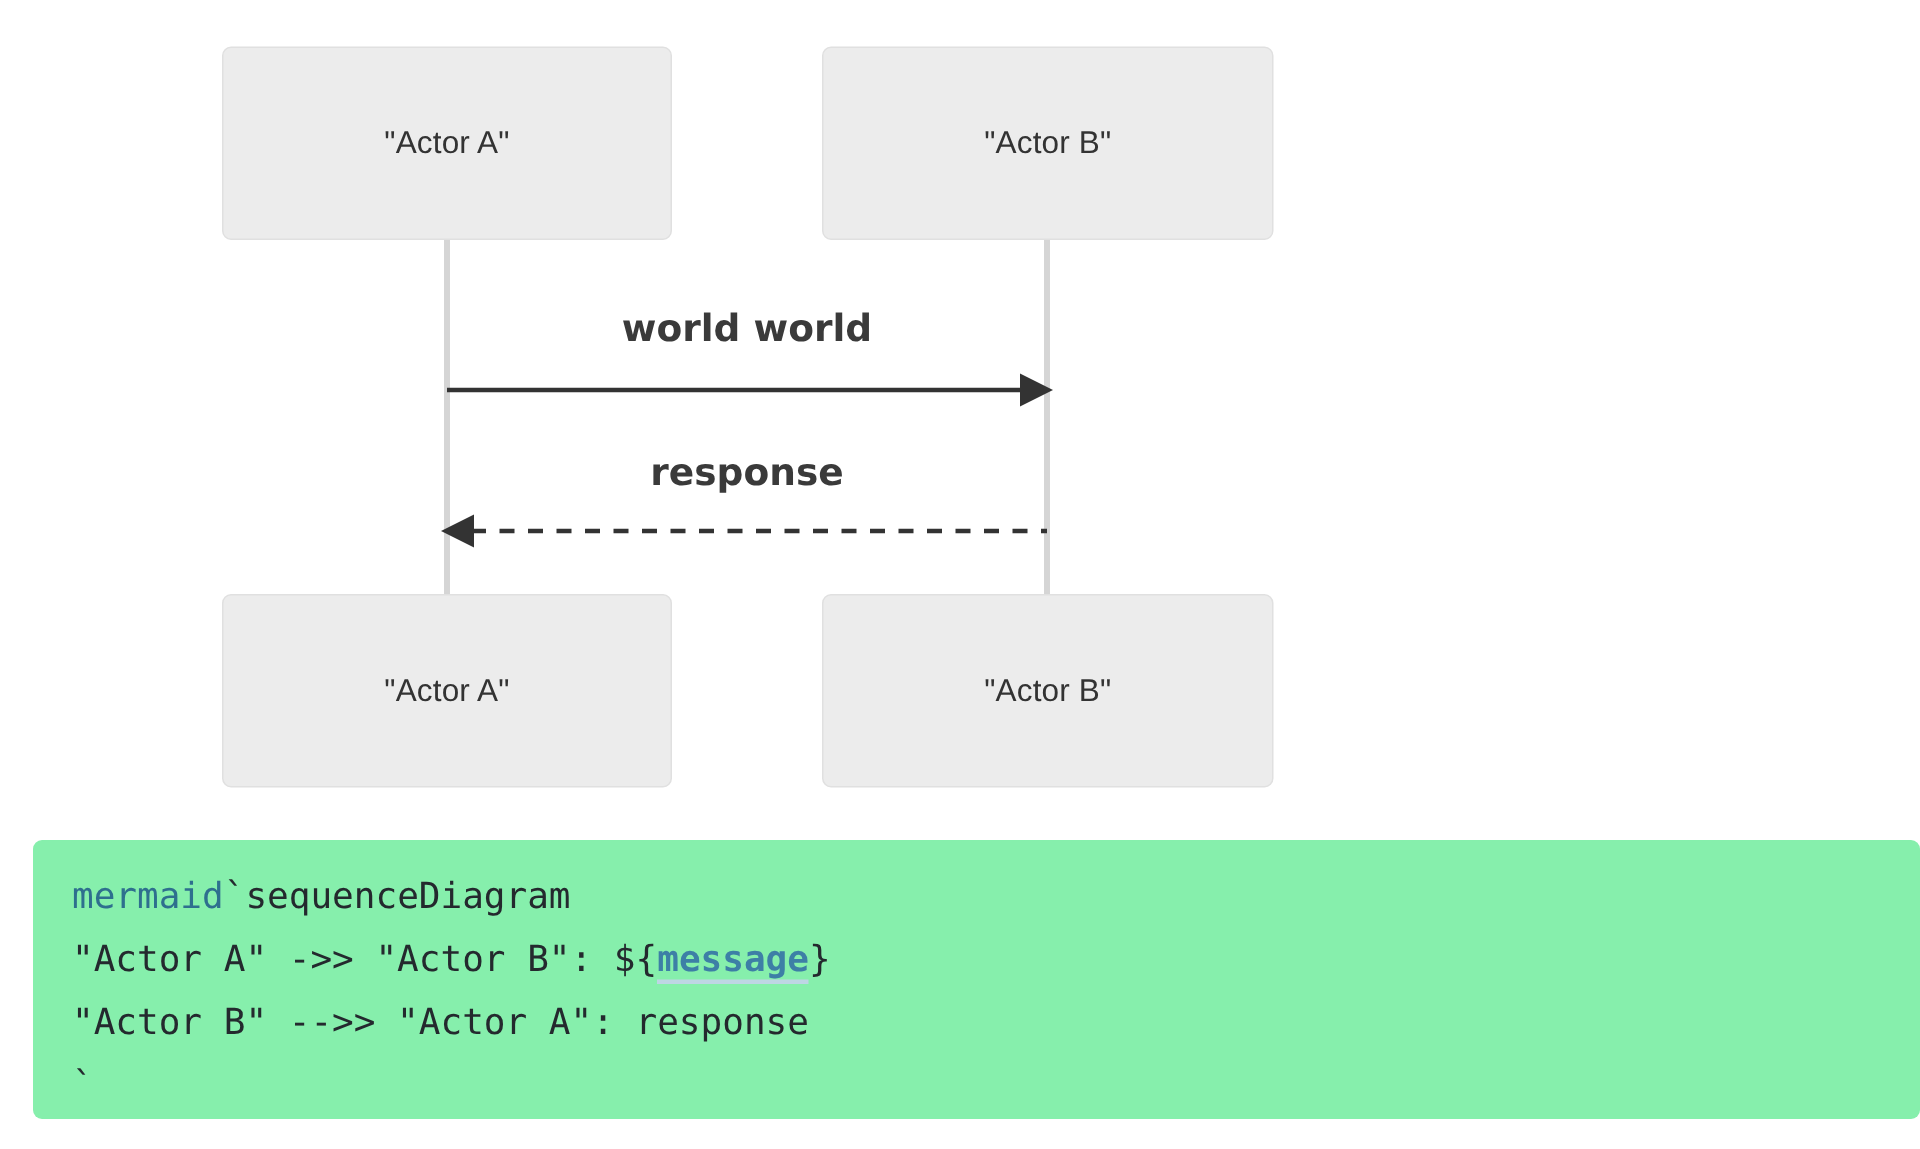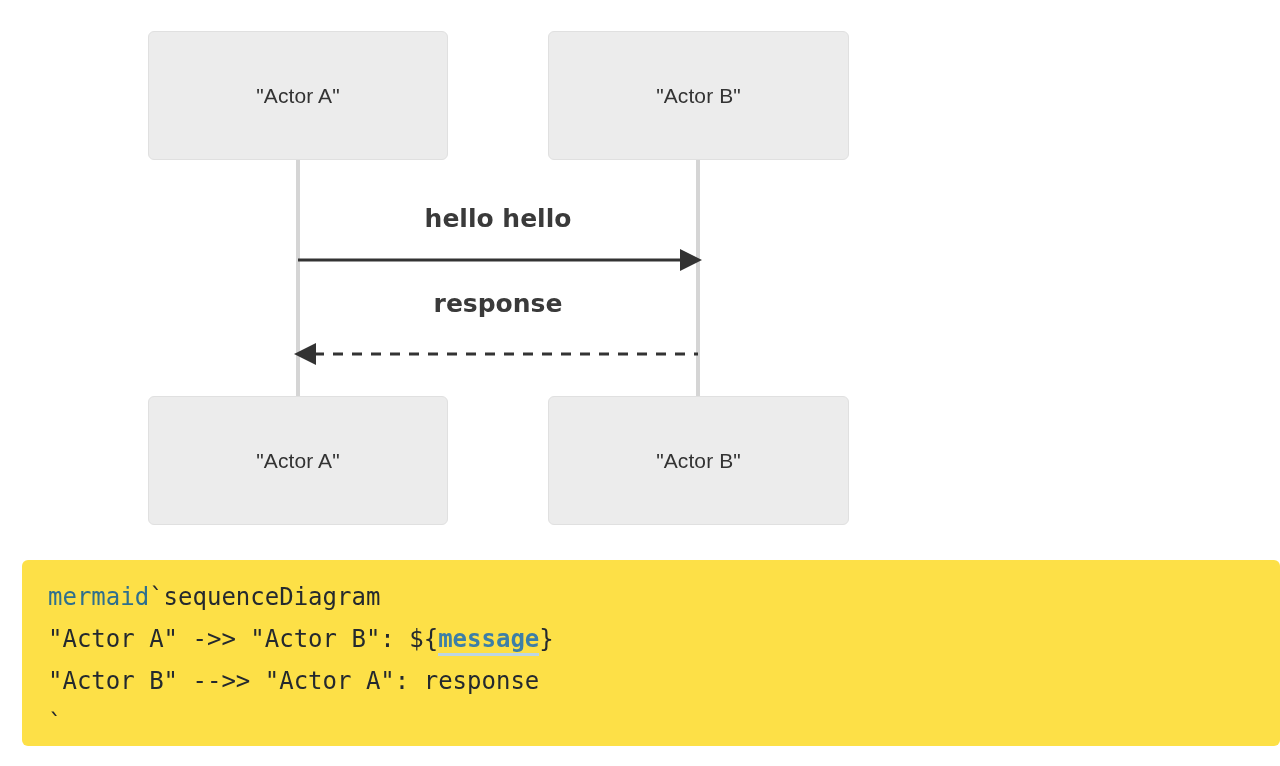--- a/index.html
+++ b/index.html
@@ -62,34 +62,34 @@
   .msg-label {
     position: absolute;
     font-family: "DejaVu Sans", sans-serif;
     font-weight: bold;
     font-size: 25px;
     color: #3A3A3A;
     white-space: nowrap;
     text-align: center;
   }
   #msg-1-label { left: 298px; top: 204px; width: 400px; }
-  #msg-2-label { left: 298px; top: 289px; width: 400px; }
+  #msg-2-label { left: 298px; top: 300px; width: 400px; }
 
   .msg-arrow {
     position: absolute;
   }
 
   
   #code-block {
     position: absolute;
     left: 22px;
     top: 560px;
     width: 1258px;
     height: 186px;
-    background: #fde047;
+    background: #86efac;
     border-radius: 6px;
     box-sizing: border-box;
     padding: 16px 0 0 26px;
     overflow: hidden;
   }
   .code-line {
     font-family: "DejaVu Sans Mono", monospace;
     font-size: 24px;
     line-height: 42px;
     color: #24292E;
@@ -120,21 +120,21 @@
     <span class="actor-label">"Actor B"</span>
   </div>
 
   <div class="actor-box" id="actor-a-bottom">
     <span class="actor-label">"Actor A"</span>
   </div>
   <div class="actor-box" id="actor-b-bottom">
     <span class="actor-label">"Actor B"</span>
   </div>
 
-  <div class="msg-label" id="msg-1-label">hello hello</div>
+  <div class="msg-label" id="msg-1-label">world world</div>
   <svg class="msg-arrow" id="msg-1-arrow" style="left:292px; top:244px;" width="412" height="32" viewBox="0 0 412 32">
     <line x1="6" y1="16" x2="392" y2="16" stroke="#333333" stroke-width="3"></line>
     <polygon points="388,5 410,16 388,27" fill="#333333"></polygon>
   </svg>
 
   <div class="msg-label" id="msg-2-label">response</div>
   <svg class="msg-arrow" id="msg-2-arrow" style="left:292px; top:338px;" width="412" height="32" viewBox="0 0 412 32">
     <line x1="22" y1="16" x2="406" y2="16" stroke="#333333" stroke-width="3" stroke-dasharray="10,9"></line>
     <polygon points="24,5 24,27 2,16" fill="#333333"></polygon>
   </svg>

